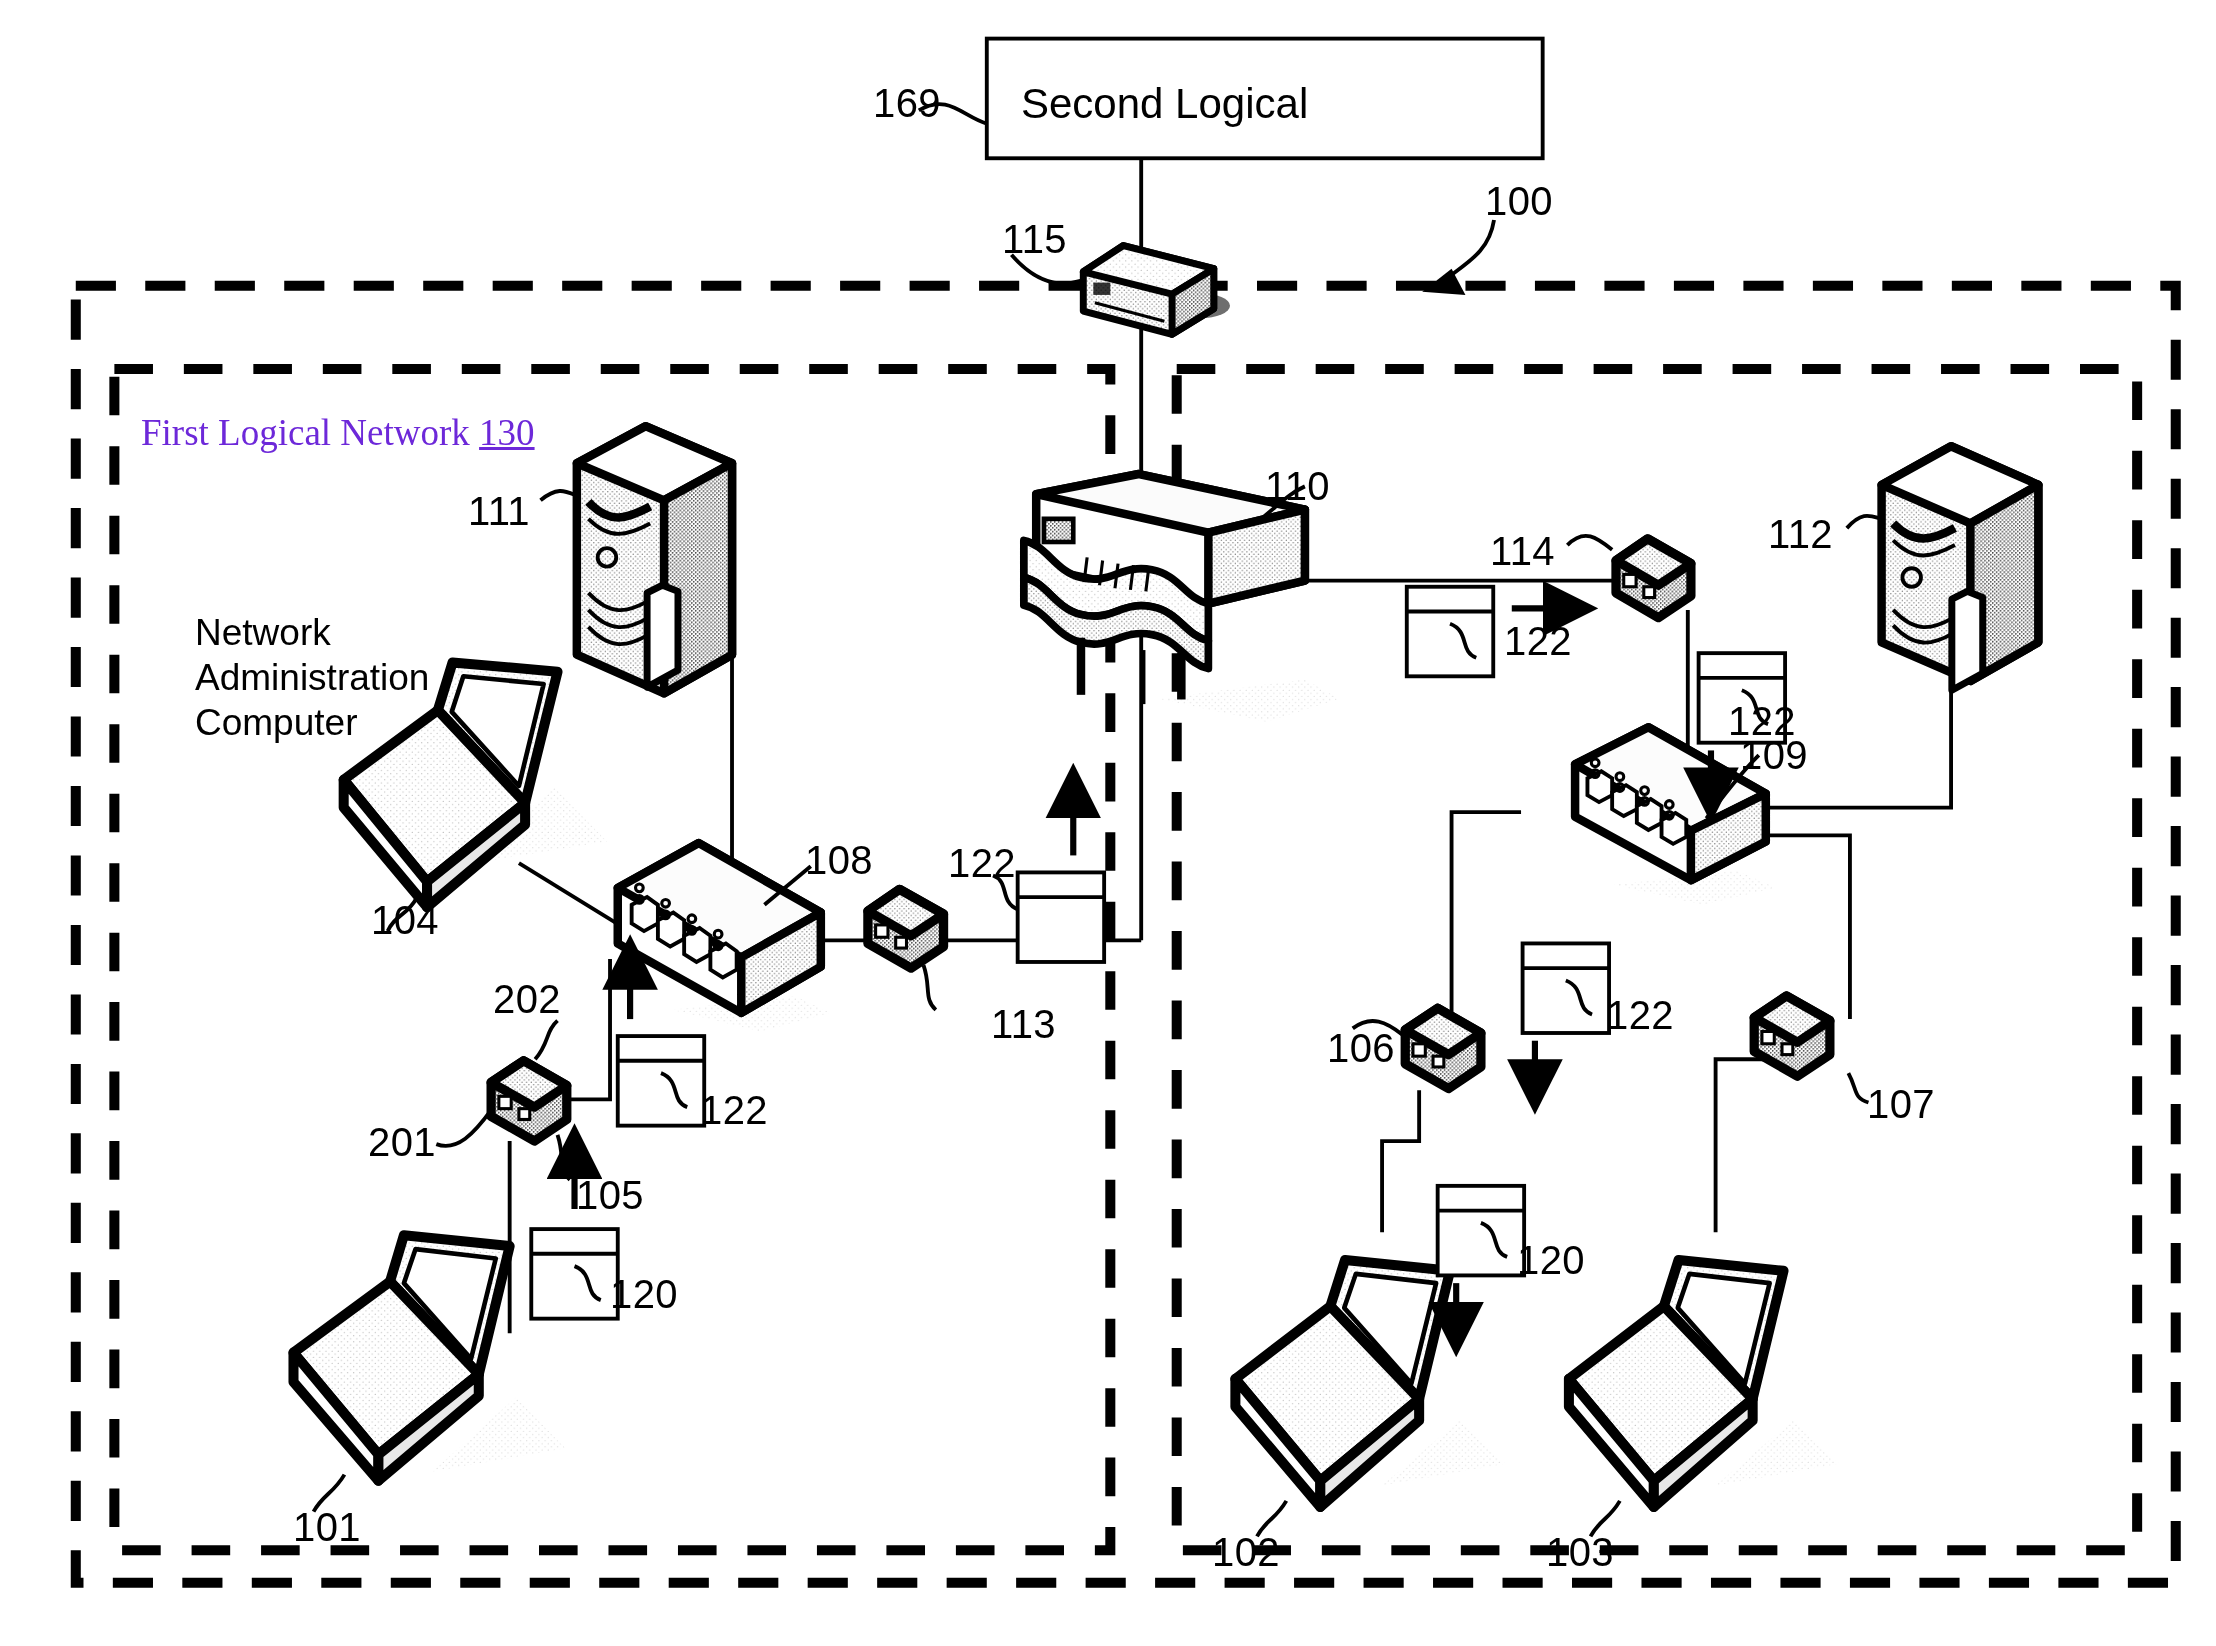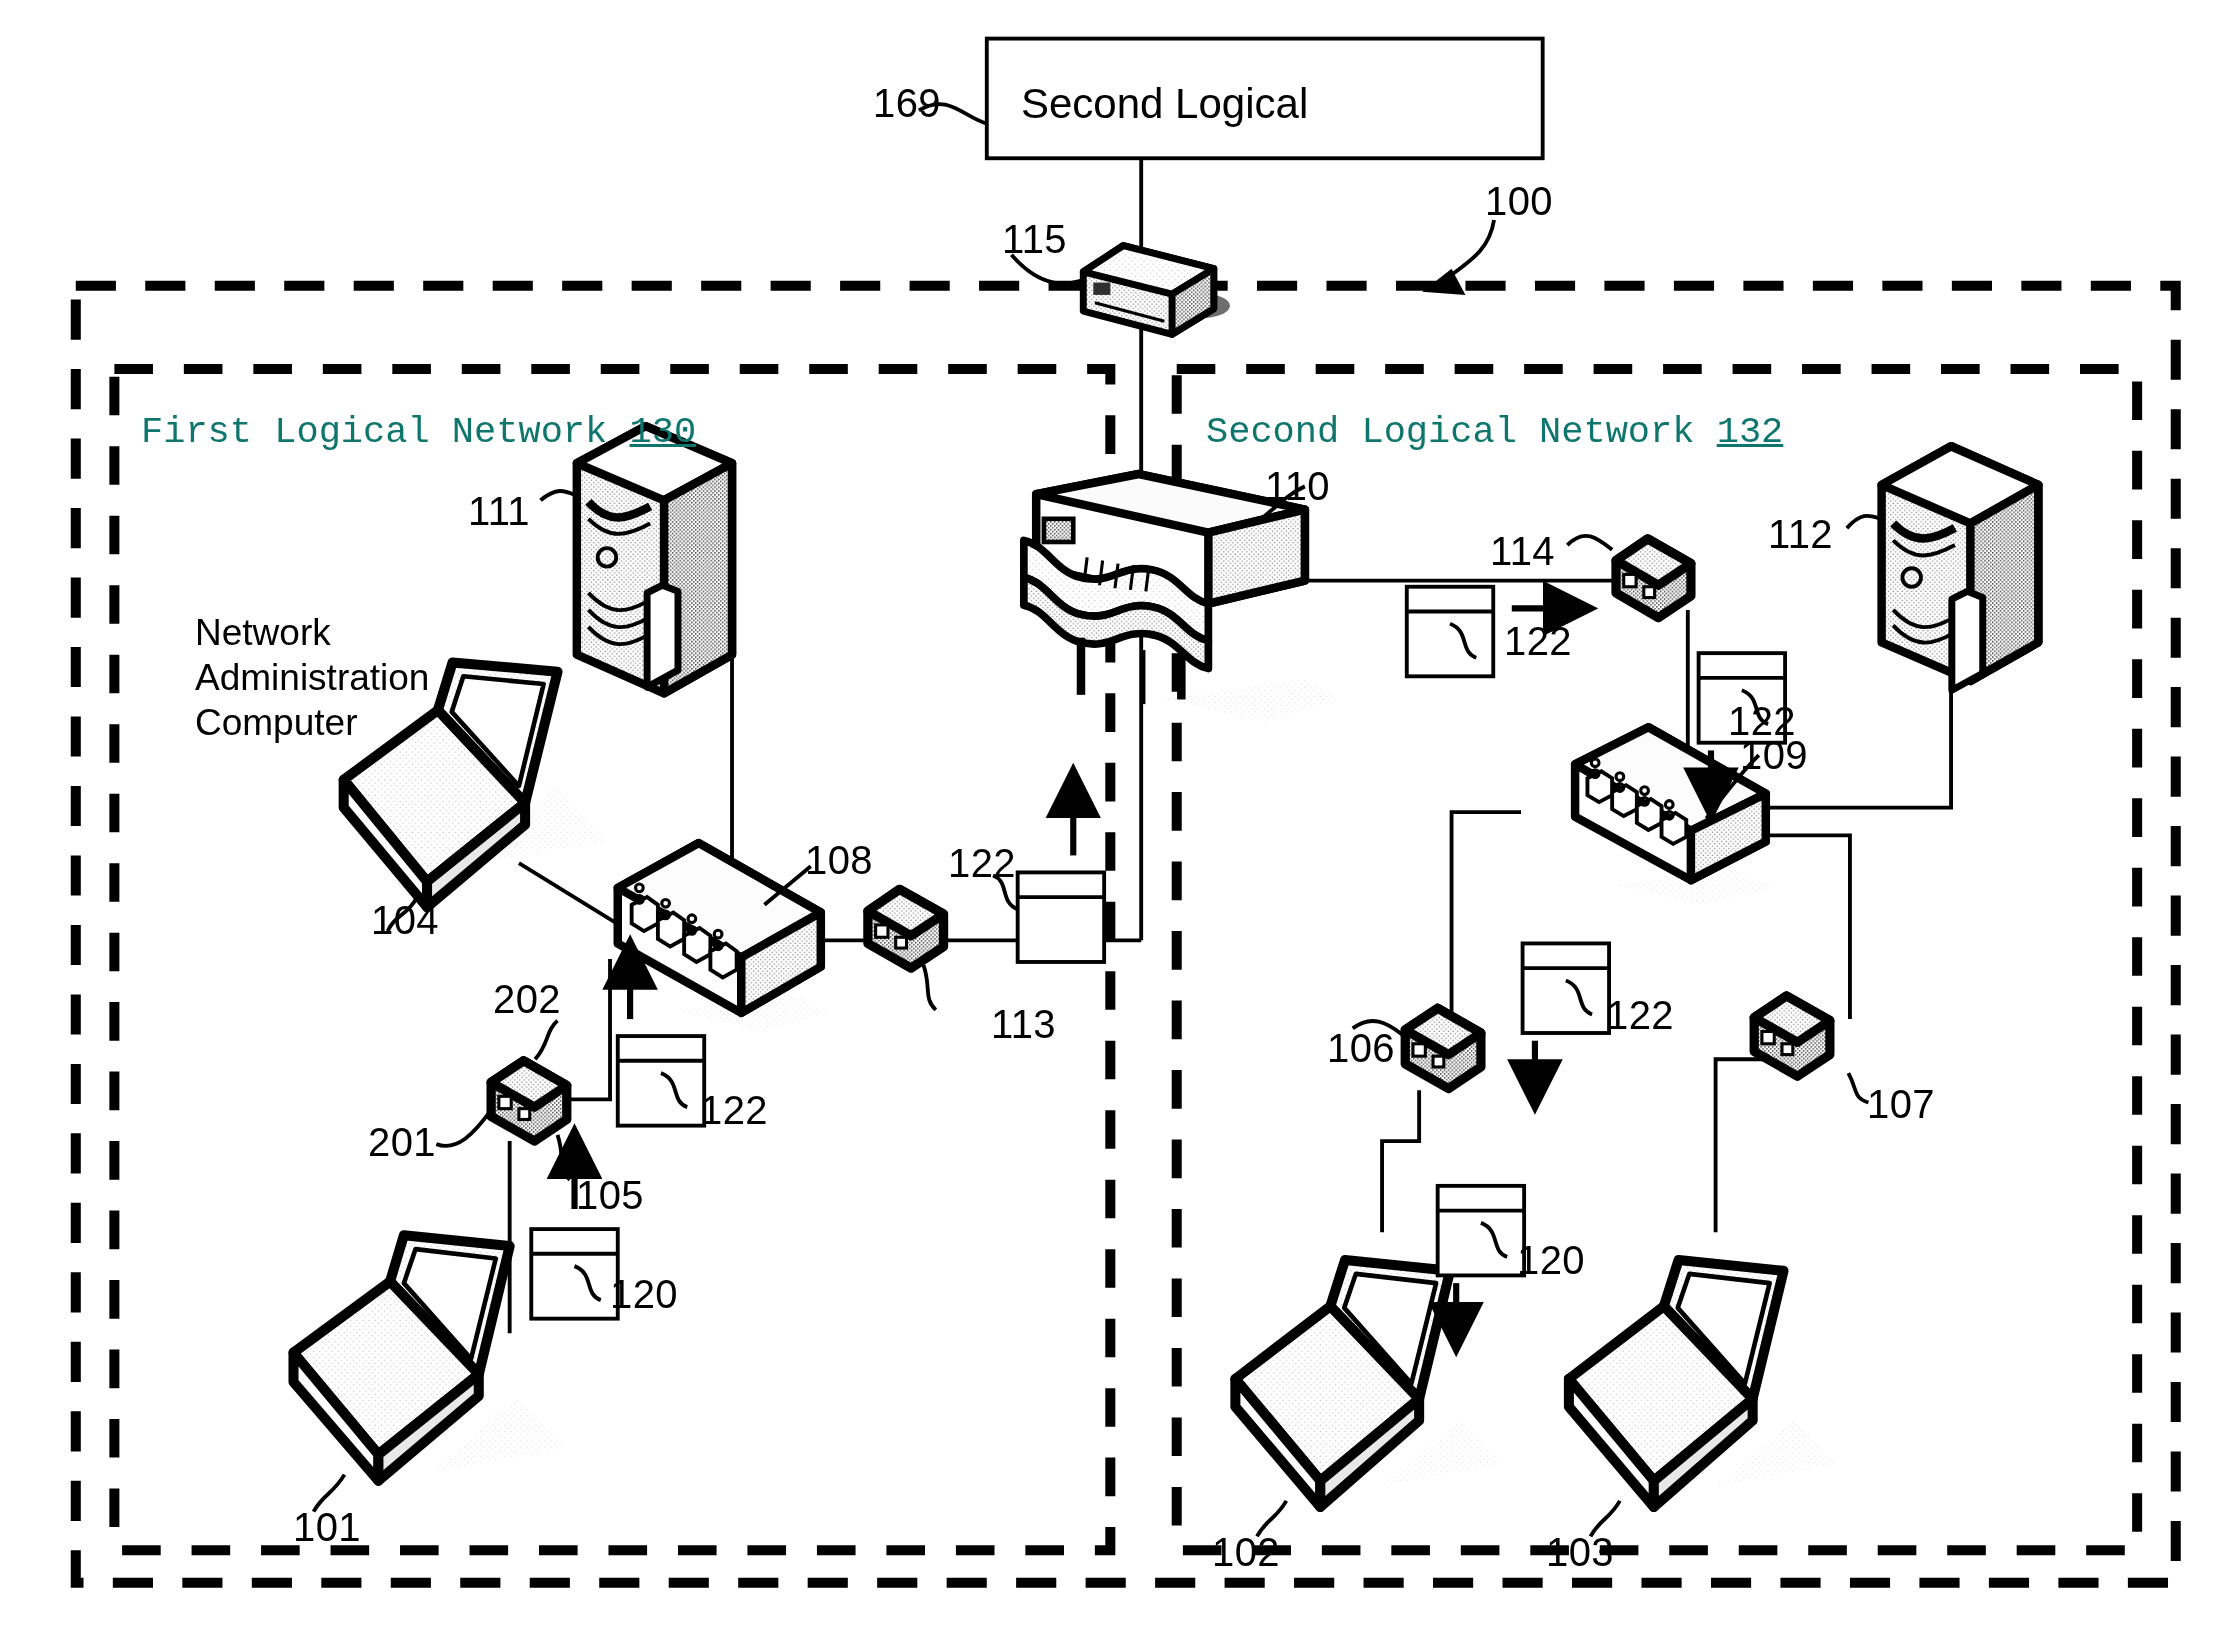--- a/index.html
+++ b/index.html
@@ -30,23 +30,23 @@
     position: absolute;
     font-family: "Liberation Sans", sans-serif;
     font-size: 40px;
     letter-spacing: 0.4px;
     color: #000;
     white-space: nowrap;
     line-height: 1.0;
   }
   .box-title {
     position: absolute;
-    font-family: Liberation Mono, monospace;
+    font-family: Liberation Serif, serif;
     font-size: 37px;
-    color: #0f766e;
+    color: #6d28d9;
     white-space: nowrap;
   }
   .box-title u { text-decoration: underline; }
   .node-caption {
     position: absolute;
     font-family: "Liberation Sans", sans-serif;
     font-size: 37px;
     color: #000;
     line-height: 1.22;
     white-space: pre-line;
@@ -444,24 +444,20 @@
 
   </svg>
 
   <div class="net-box-label" style="left:1021px; top:80px;">Second Logical</div>
 
   <div class="box-title" style="left:141px; top:411px;">
     <span>First Logical Network</span>
     <u>130</u>
   </div>
 
-  <div class="box-title" style="left:1206px; top:411px;">
-    <span>Second Logical Network</span>
-    <u>132</u>
-  </div>
 
   <div class="node-caption" style="left:195px; top:610px;">Network
 Administration
 Computer</div>
 
   <div class="ref-label" style="left:873px; top:83px;">169</div>
 
   <div class="ref-label" style="left:1002px; top:219px;">115</div>
 
   <div class="ref-label" style="left:1485px; top:181px;">100</div>

